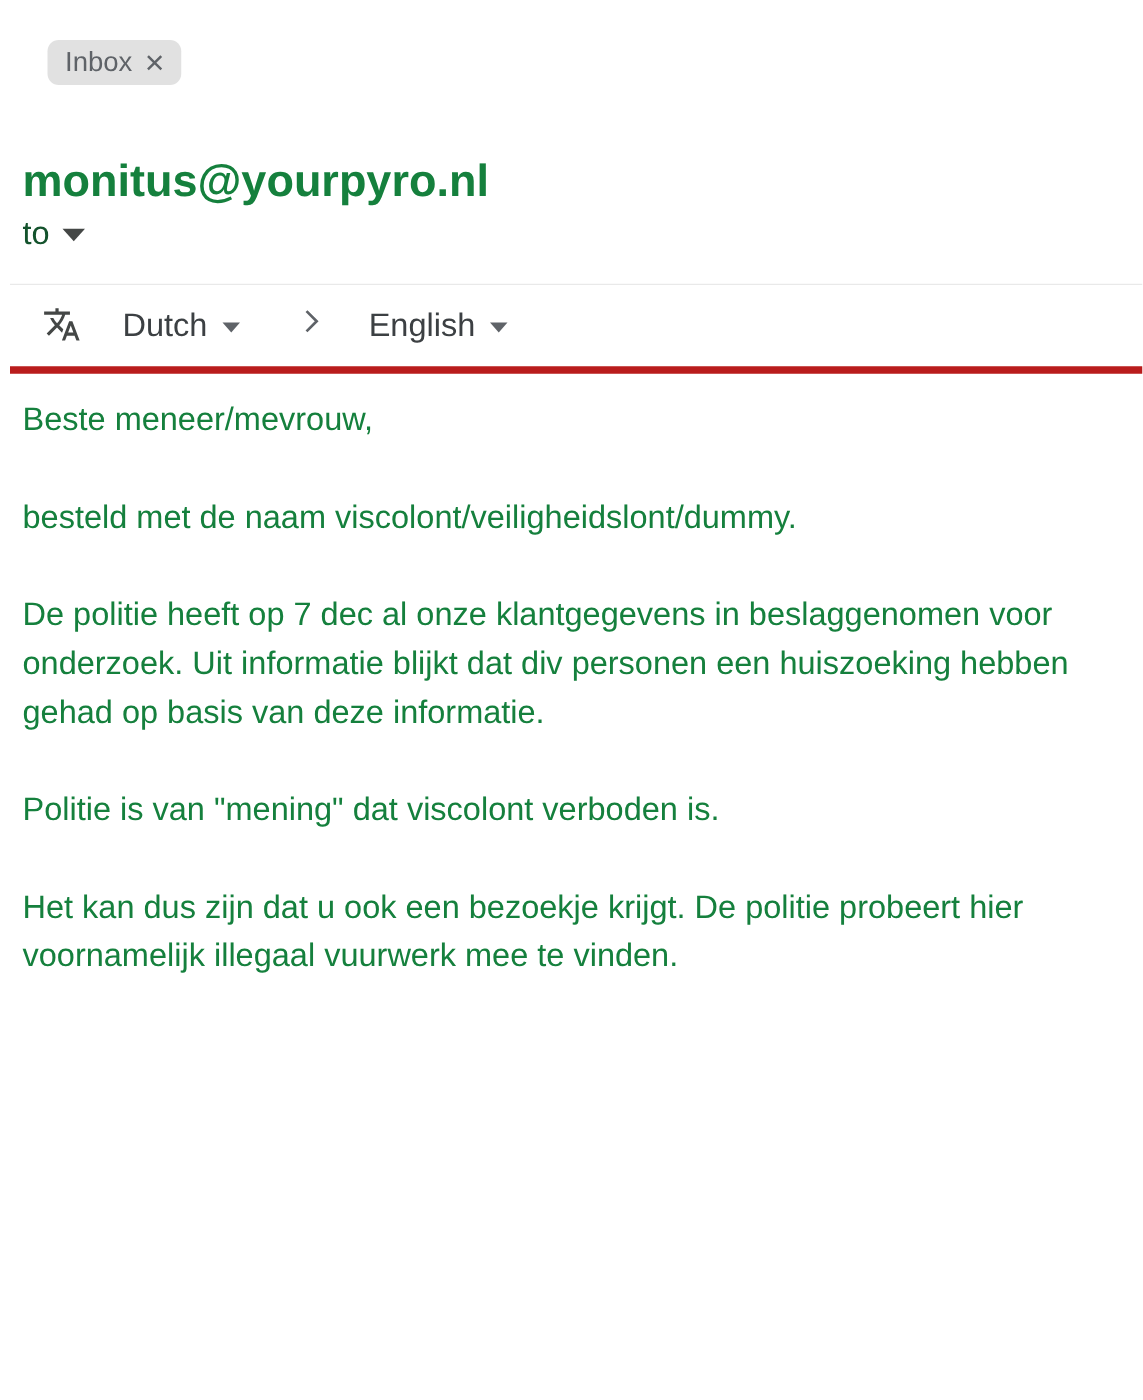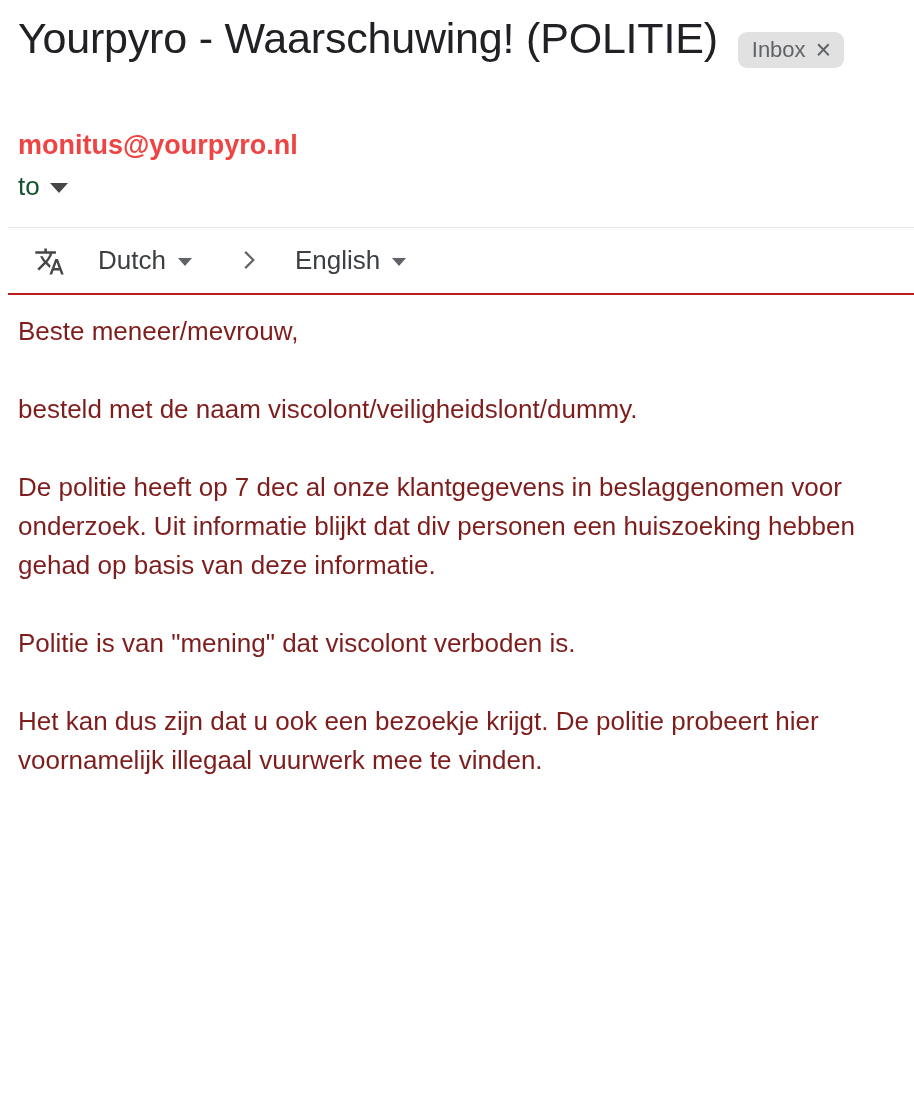--- a/index.html
+++ b/index.html
@@ -46,23 +46,23 @@
   }
   .chip-x {
     font-size: 27px;
     color: #5f6368;
     line-height: 36px;
   }
 
   
   .sender {
     margin-top: 60px;
-    font-size: 27px;
+    font-size: 36px;
     font-weight: 700;
-    color: #ef4444;
+    color: #15803d;
     line-height: 34px;
   }
   .to-row {
     margin-top: 10px;
     display: flex;
     align-items: center;
     gap: 10px;
     font-size: 26px;
     color: #14532d;
     line-height: 28px;
@@ -81,24 +81,24 @@
     border-left: 7px solid transparent;
     border-right: 7px solid transparent;
     border-top: 8px solid #5f6368;
     margin-top: 3px;
   }
 
   
   .translate-bar {
     margin: 27px -18px 0 -10px;
     border-top: 1px solid #e9e9e9;
-    border-bottom: 2px solid #b91c1c;
+    border-bottom: 6px solid #b91c1c;
     padding: 16px 0 16px 26px;
     display: flex;
-    align-items: flex-end;
+    align-items: flex-start;
   }
   .tr-icon { flex: 0 0 auto; display: inline-flex; }
   .lang {
     display: inline-flex;
     align-items: center;
     gap: 12px;
     margin-left: 33px;
     font-size: 26px;
     color: #3c4043;
     line-height: 33px;
@@ -113,32 +113,31 @@
     line-height: 33px;
     text-decoration: none;
     cursor: pointer;
   }
 
   
   .email-body {
     padding-top: 17px;
     font-size: 26px;
     line-height: 39px;
-    color: #7f1d1d;
+    color: #15803d;
   }
   .para { margin: 0 0 39px 0; }
   .para:last-child { margin-bottom: 0; }
 </style>
 </head>
 <body>
 
 <div class="page">
 
   <div class="subject-row">
-    <h1 class="subject">Yourpyro - Waarschuwing! (POLITIE)</h1>
     <span class="chip">
       <span>Inbox</span>
       <span class="chip-x">×</span>
     </span>
   </div>
 
   <div class="sender">monitus@yourpyro.nl</div>
 
   <div class="to-row">
     <span>to</span>

